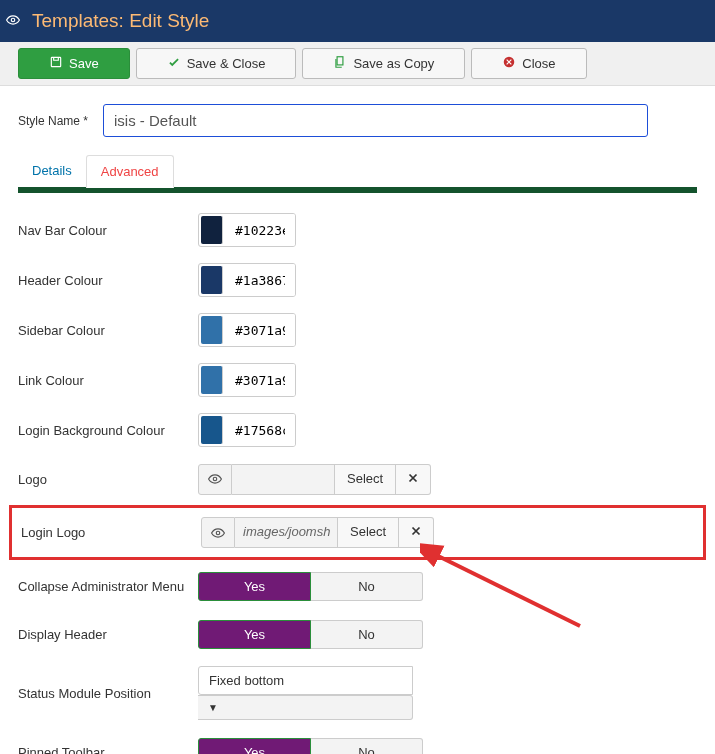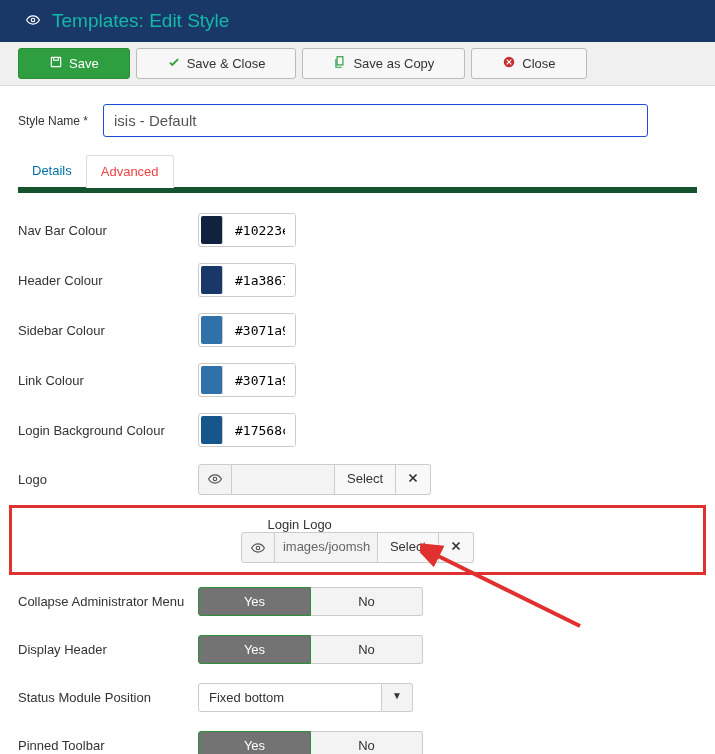--- a/index.html
+++ b/index.html
@@ -1,50 +1,50 @@
 <!DOCTYPE html>
 <html><head>
 <meta charset="utf-8">
 <style>
 * { box-sizing: border-box; margin: 0; padding: 0; }
 body { font-family: -apple-system, BlinkMacSystemFont, "Segoe UI", Arial, sans-serif; font-size: 13px; color: #333; background: #fff; width: 715px; }
-.header-bar { background: #1a3867; color: #14b8a6; padding: 10px 26px; display: flex; align-items: center; gap: 12px; }
+.header-bar { background: #1a3867; color: #fdba74; padding: 10px 6px; display: flex; align-items: center; gap: 12px; }
 .header-bar .eye { font-size: 18px; }
 .header-bar h1 { font-size: 19px; font-weight: 400; }
 .toolbar { background: #f0f0f0; border-bottom: 1px solid #ddd; padding: 6px 18px; display: flex; gap: 6px; }
 .btn { display: inline-flex; align-items: center; gap: 6px; padding: 6px 30px; border: 1px solid #bbb; background: #f7f7f7; border-radius: 3px; font-size: 13px; cursor: pointer; color: #333; }
 .btn-green { background: #2f9e41; border-color: #2a8e3a; color: #fff; }
 .content { padding: 18px; }
 .field-row { display: flex; align-items: center; margin-bottom: 18px; }
 .field-label { width: 85px; font-size: 12px; color: #333; }
 .text-input { flex: 1; max-width: 545px; padding: 7px 10px; border: 1px solid #1d4ed8; border-radius: 3px; font-size: 15px; color: #555; }
 .tabs { display: flex; border-bottom: 6px solid #14532d; margin-bottom: 20px; }
 .tab { padding: 8px 14px; font-size: 13px; cursor: pointer; color: #0073aa; }
 .tab.active { border: 1px solid #ddd; border-bottom: 1px solid #fff; margin-bottom: -1px; background: #fff; border-radius: 3px 3px 0 0; color: #ef4444; }
 .form-row { display: flex; align-items: center; margin-bottom: 16px; min-height: 32px; }
 .form-label { width: 180px; font-size: 13px; color: #333; padding-right: 10px; }
 .color-input { display: flex; border: 1px solid #ccc; border-radius: 3px; overflow: hidden; }
 .color-swatch { width: 22px; height: 28px; border-right: 1px solid #ccc; margin: 2px; border-radius: 2px; }
 .color-text { padding: 5px 10px; font-family: monospace; font-size: 13px; border: none; outline: none; width: 70px; }
 .file-group { display: flex; }
 .file-btn { border: 1px solid #ccc; background: #f3f3f3; padding: 6px 9px; cursor: pointer; display: flex; align-items: center; justify-content: center; }
 .file-btn:first-child { border-radius: 3px 0 0 3px; }
-.file-text { border: 1px solid #ccc; border-left: none; background: #f3f3f3; padding: 6px 8px; width: 103px; font-size: 13px; color: #666; overflow: hidden; white-space: nowrap; }
+.file-text { border: 1px solid #ccc; border-left: none; background: #f3f3f3; padding: 6px 8px; width: 103px; font-size: 13px; color: #666; overflow: hidden; white-space: nowrap; font-style: italic; }
 .file-select { border: 1px solid #ccc; border-left: none; background: #f8f8f8; padding: 6px 12px; font-size: 13px; cursor: pointer; }
 .file-clear { border: 1px solid #ccc; border-left: none; background: #f8f8f8; padding: 6px 10px; cursor: pointer; border-radius: 0 3px 3px 0; font-weight: bold; }
 .toggle-group { display: flex; width: 225px; }
 .toggle-btn { flex: 1; text-align: center; padding: 6px 0; border: 1px solid #ccc; font-size: 13px; cursor: pointer; background: #f3f3f3; }
 .toggle-btn:first-child { border-radius: 3px 0 0 3px; }
 .toggle-btn:last-child { border-radius: 0 3px 3px 0; border-left: none; }
-.toggle-btn.on { background: #737373; color: #fff; border-color: #2a8e3a; }
-.select-group { display: flex; width: 215px; }
+.toggle-btn.on { background: #701a75; color: #fff; border-color: #2a8e3a; }
+.select-group { display: flex; width: 215px; flex-direction: column; }
 .select-main { flex: 1; border: 1px solid #ccc; padding: 6px 10px; font-size: 13px; border-radius: 3px 0 0 3px; background: #fff; }
 .select-caret { border: 1px solid #ccc; border-left: none; padding: 6px 10px; background: #f3f3f3; border-radius: 0 3px 3px 0; cursor: pointer; font-size: 10px; }
 .highlight-box { border: 3px solid #e03030; padding: 3px 6px; margin: -6px -9px 10px -9px; }
-.highlight-box .form-row { margin-bottom: 0; padding: 6px 3px; flex-direction: column; }
+.highlight-box .form-row { margin-bottom: 0; padding: 6px 3px; }
 .arrow-svg { position: absolute; pointer-events: none; }
 .content-wrap { position: relative; }
 svg.ico { width: 14px; height: 14px; }
 </style>
 </head>
 <body>
 
 <div class="header-bar">
   <span class="eye">
     <svg class="ico" viewBox="0 0 24 24" fill="none" stroke="#fff" stroke-width="2">

